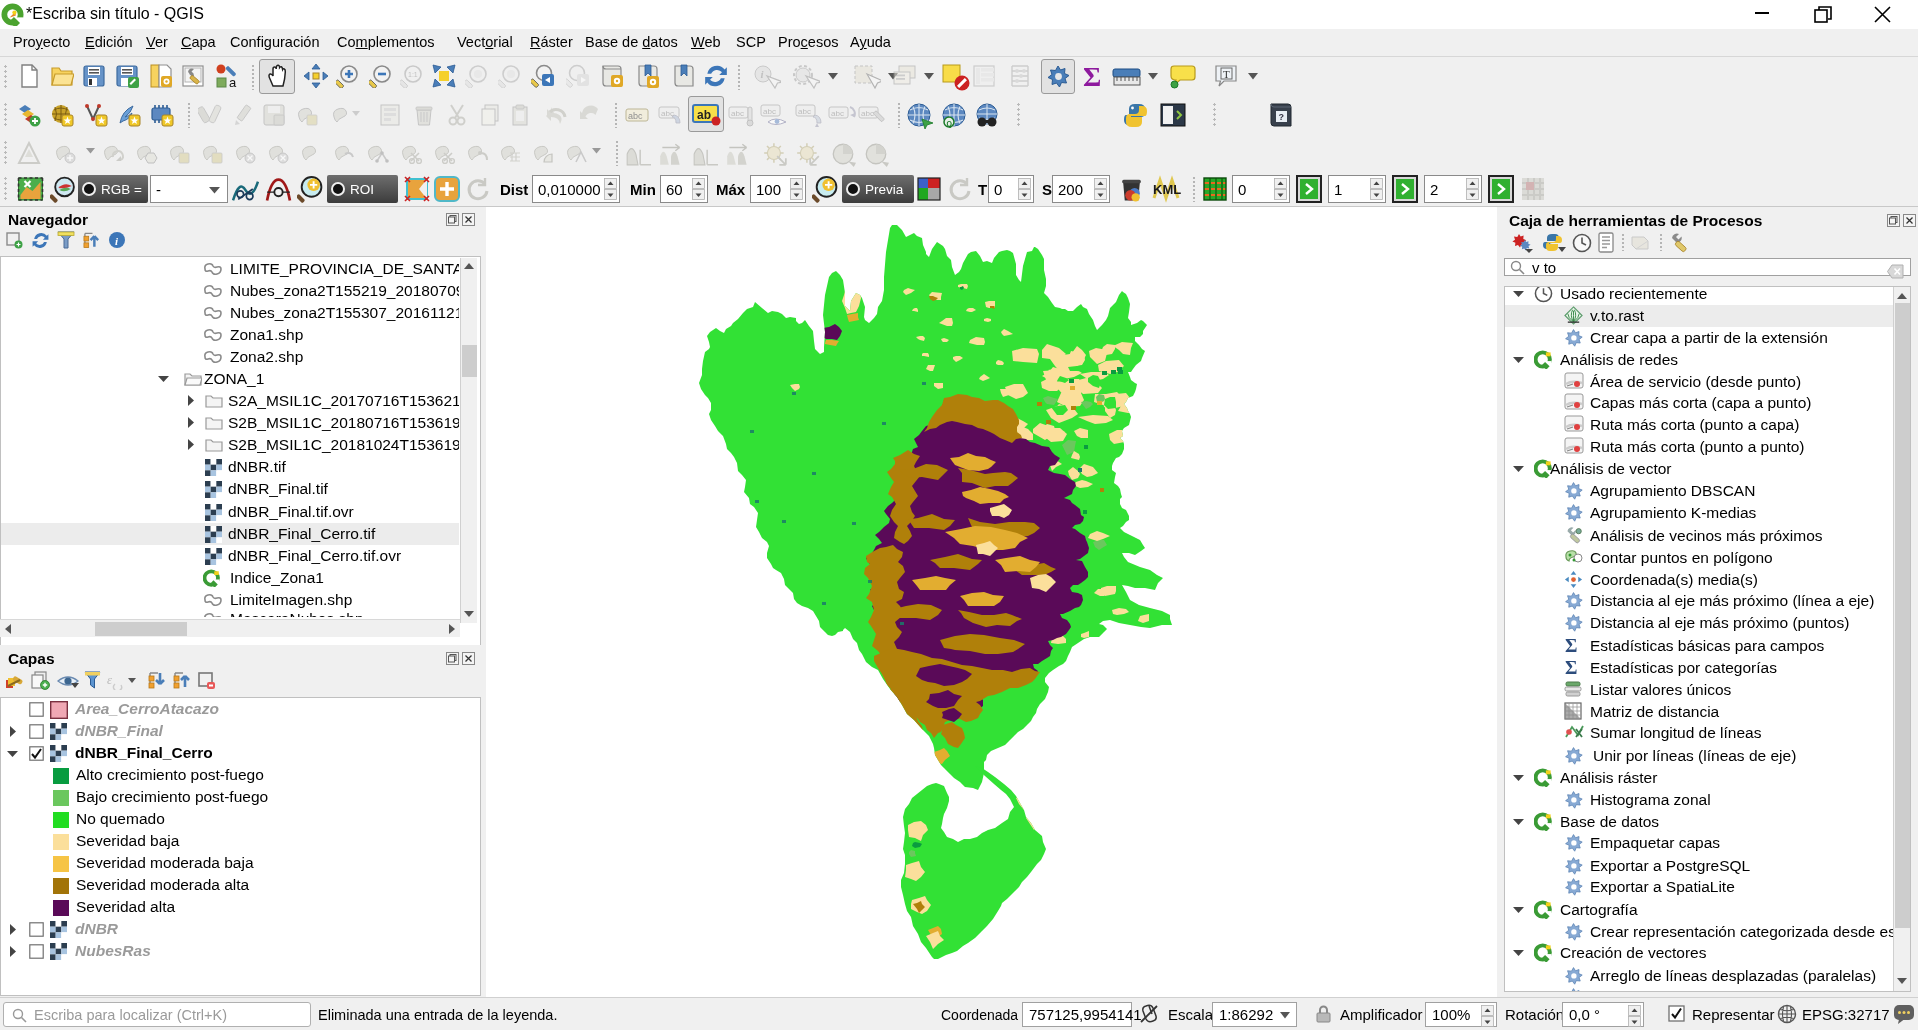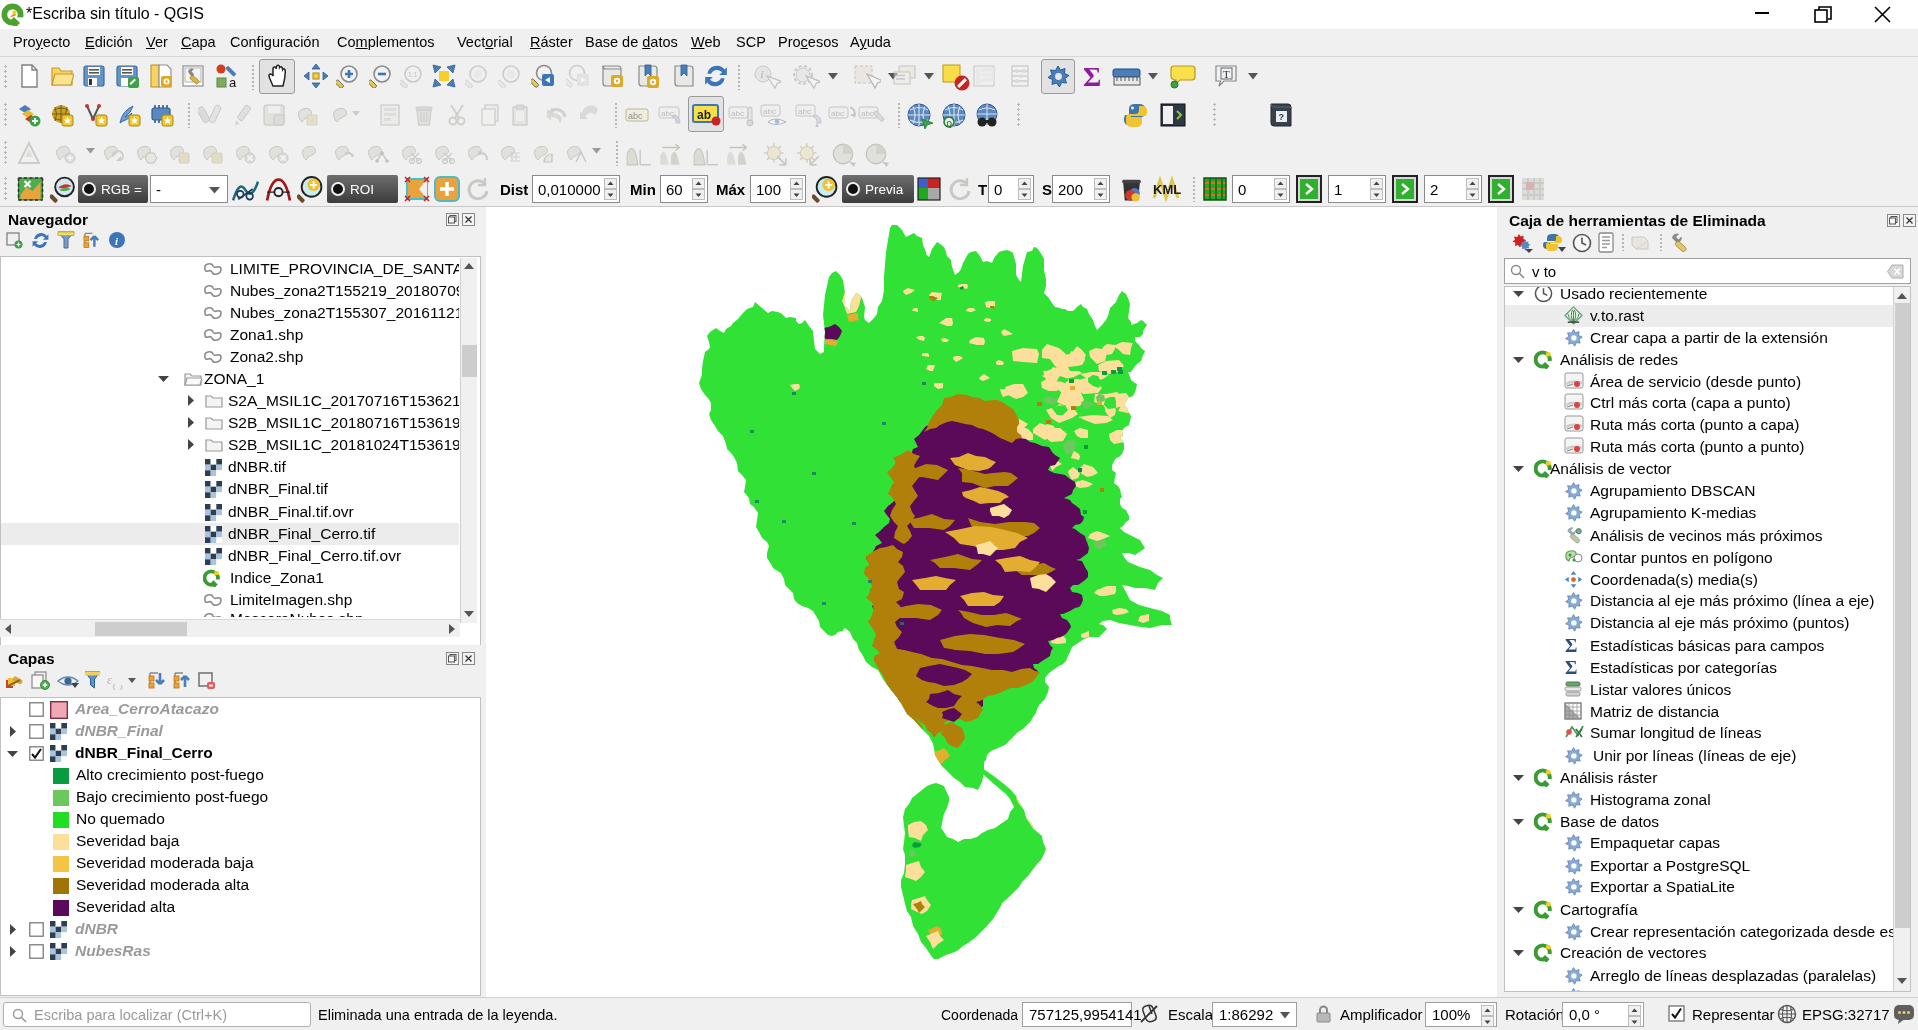--- a/index.html
+++ b/index.html
@@ -1245,21 +1245,21 @@
       <rect x="862" y="682" width="4" height="3" fill="#1a7a6a" opacity="0.85"></rect>
       <rect x="792" y="392" width="4" height="3" fill="#1a7a6a" opacity="0.85"></rect>
       <rect x="732" y="482" width="4" height="3" fill="#1a7a6a" opacity="0.85"></rect>
       <rect x="922" y="382" width="4" height="3" fill="#1a7a6a" opacity="0.85"></rect>
       <rect x="868" y="580" width="4" height="3" fill="#1a7a6a" opacity="0.85"></rect>
       <rect x="755" y="500" width="4" height="3" fill="#1a7a6a" opacity="0.85"></rect>
       </g>
     </svg>
   </div>
   <div class="abs" id="toolbox" style="left:1497px;top:207px;width:421px;height:790px;background:#f0f0f0;overflow:hidden">
-    <span class="ptitle" style="left:12px;top:5px">Caja de herramientas de Eliminada</span>
+    <span class="ptitle" style="left:12px;top:5px">Caja de herramientas de Procesos</span>
     <svg class="abs" style="left:390px;top:7px" width="13" height="13" viewBox="0 0 13 13">
         <rect x="0.5" y="0.5" width="12" height="12" fill="#f4f4f4" stroke="#888"></rect>
         <rect x="4" y="2.5" width="6" height="6" fill="none" stroke="#555" stroke-width="1"></rect>
         <rect x="2.5" y="4" width="6" height="6" fill="#f4f4f4" stroke="#555" stroke-width="1"></rect>
       </svg>
     <svg class="abs" style="left:406px;top:7px" width="13" height="13" viewBox="0 0 13 13">
         <rect x="0.5" y="0.5" width="12" height="12" fill="#f4f4f4" stroke="#888"></rect>
         <path d="M3.5 3.5 L9.5 9.5 M9.5 3.5 L3.5 9.5" stroke="#333" stroke-width="1.3"></path>
       </svg>
     <svg class="abs" style="left:14px;top:26px" width="22" height="20" viewBox="0 0 22 20">
@@ -1283,21 +1283,21 @@
     <div class="sep" style="left:124px;top:26px;height:18px"></div>
     <svg class="abs" style="left:133px;top:26px" width="24" height="20" viewBox="0 0 24 20" opacity="0.55">
         <path d="M2 4 H14 L18 8 V16 H6 L2 12 Z" fill="#e0ddd0" stroke="#aaa" stroke-width="1"></path>
         <path d="M6 16 L18 8" stroke="#bbb" stroke-width="1"></path>
       </svg>
     <div class="sep" style="left:162px;top:26px;height:18px"></div>
     <svg class="abs" style="left:171px;top:25px" width="22" height="22" viewBox="0 0 22 22">
         <path d="M4 6 a5 5 0 0 1 7 -4 l-3 3 2.5 2.5 3 -3 a5 5 0 0 1 -4.5 6.5 z" fill="#8a8a8a"></path>
         <rect x="9" y="9" width="12" height="5" rx="2" transform="rotate(42 10 10)" fill="#e0c86a" stroke="#a8842a" stroke-width="0.8"></rect>
       </svg>
-    <div class="wbox" style="left:7px;top:51px;width:407px;height:26px;border:1px solid #a0a0a0">
+    <div class="wbox" style="left:7px;top:51px;width:407px;height:18px;border:1px solid #a0a0a0">
       <svg width="15" height="15" style="margin-right:7px" viewBox="0 0 15 15">
           <circle cx="6" cy="6" r="4.5" fill="none" stroke="#888" stroke-width="1.4"></circle>
           <path d="M9.5 9.5 L14 14" stroke="#888" stroke-width="1.6"></path>
         </svg>v to
       <svg class="abs" style="right:6px;top:5px" width="17" height="15" viewBox="0 0 17 15">
           <path d="M5 1 H16 V14 H5 L0.5 7.5 Z" fill="#d8d8d8" stroke="#b0b0b0"></path>
           <path d="M7.5 4.5 L13 10.5 M13 4.5 L7.5 10.5" stroke="#fff" stroke-width="1.6"></path>
         </svg>
     </div>
     <div class="abs" style="left:7px;top:79px;width:407px;height:706px;background:#fff;border:1px solid #c0c0c0;overflow:hidden">
@@ -1338,21 +1338,21 @@
             <circle cx="13" cy="12" r="3" fill="#e04040"></circle>
             <path d="M3 14 L9 12" stroke="#888" stroke-width="1.2"></path>
           </svg>
       <span class="abs treetext" style="left:85px;top:86px">Área de servicio (desde punto)</span>
       <svg class="abs" style="left:59px;top:106px" width="20" height="17" viewBox="0 0 20 17">
             <rect x="1" y="1" width="18" height="15" rx="2" fill="#f4f4f4" stroke="#999" stroke-width="1"></rect>
             <path d="M2 12 Q8 8 18 11" fill="none" stroke="#ccc" stroke-width="2.5"></path>
             <circle cx="13" cy="12" r="3" fill="#e04040"></circle>
             <path d="M3 14 L9 12" stroke="#888" stroke-width="1.2"></path>
           </svg>
-      <span class="abs treetext" style="left:85px;top:107px">Ctrl más corta (capa a punto)</span>
+      <span class="abs treetext" style="left:85px;top:107px">Capas más corta (capa a punto)</span>
       <svg class="abs" style="left:59px;top:128px" width="20" height="17" viewBox="0 0 20 17">
             <rect x="1" y="1" width="18" height="15" rx="2" fill="#f4f4f4" stroke="#999" stroke-width="1"></rect>
             <path d="M2 12 Q8 8 18 11" fill="none" stroke="#ccc" stroke-width="2.5"></path>
             <circle cx="13" cy="12" r="3" fill="#e04040"></circle>
             <path d="M3 14 L9 12" stroke="#888" stroke-width="1.2"></path>
           </svg>
       <span class="abs treetext" style="left:85px;top:129px">Ruta más corta (punto a capa)</span>
       <svg class="abs" style="left:59px;top:150px" width="20" height="17" viewBox="0 0 20 17">
             <rect x="1" y="1" width="18" height="15" rx="2" fill="#f4f4f4" stroke="#999" stroke-width="1"></rect>
             <path d="M2 12 Q8 8 18 11" fill="none" stroke="#ccc" stroke-width="2.5"></path>

